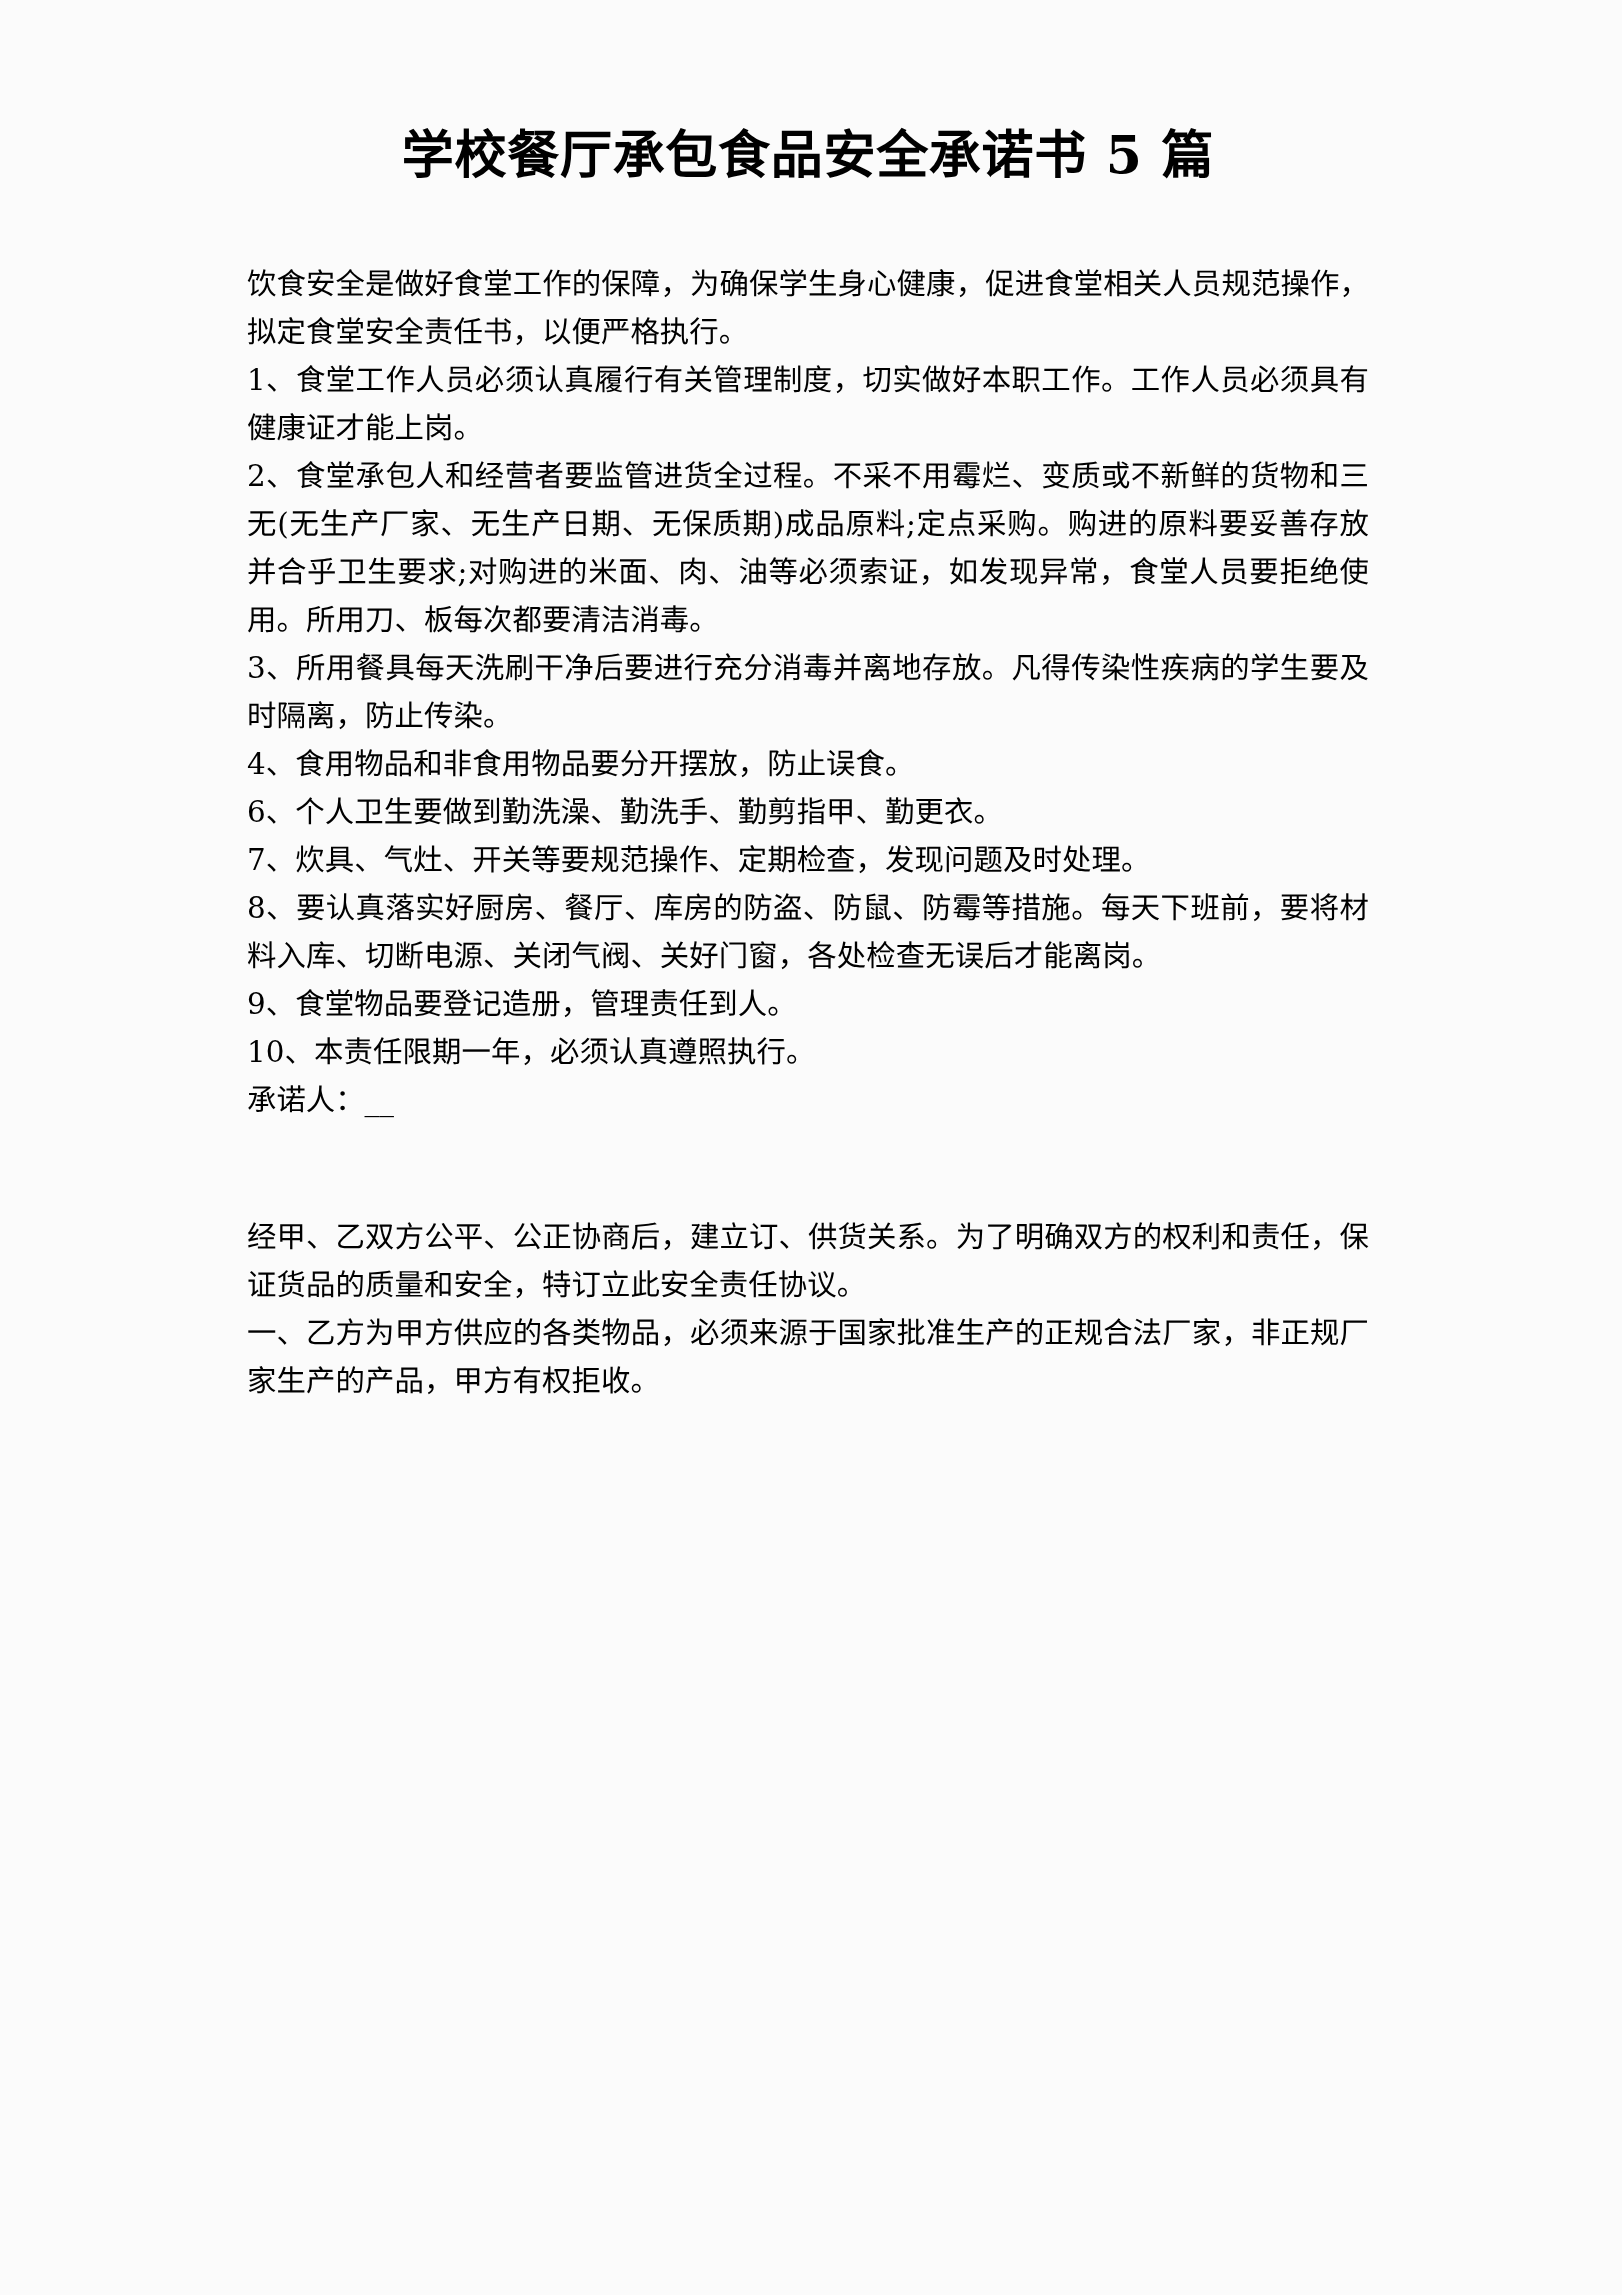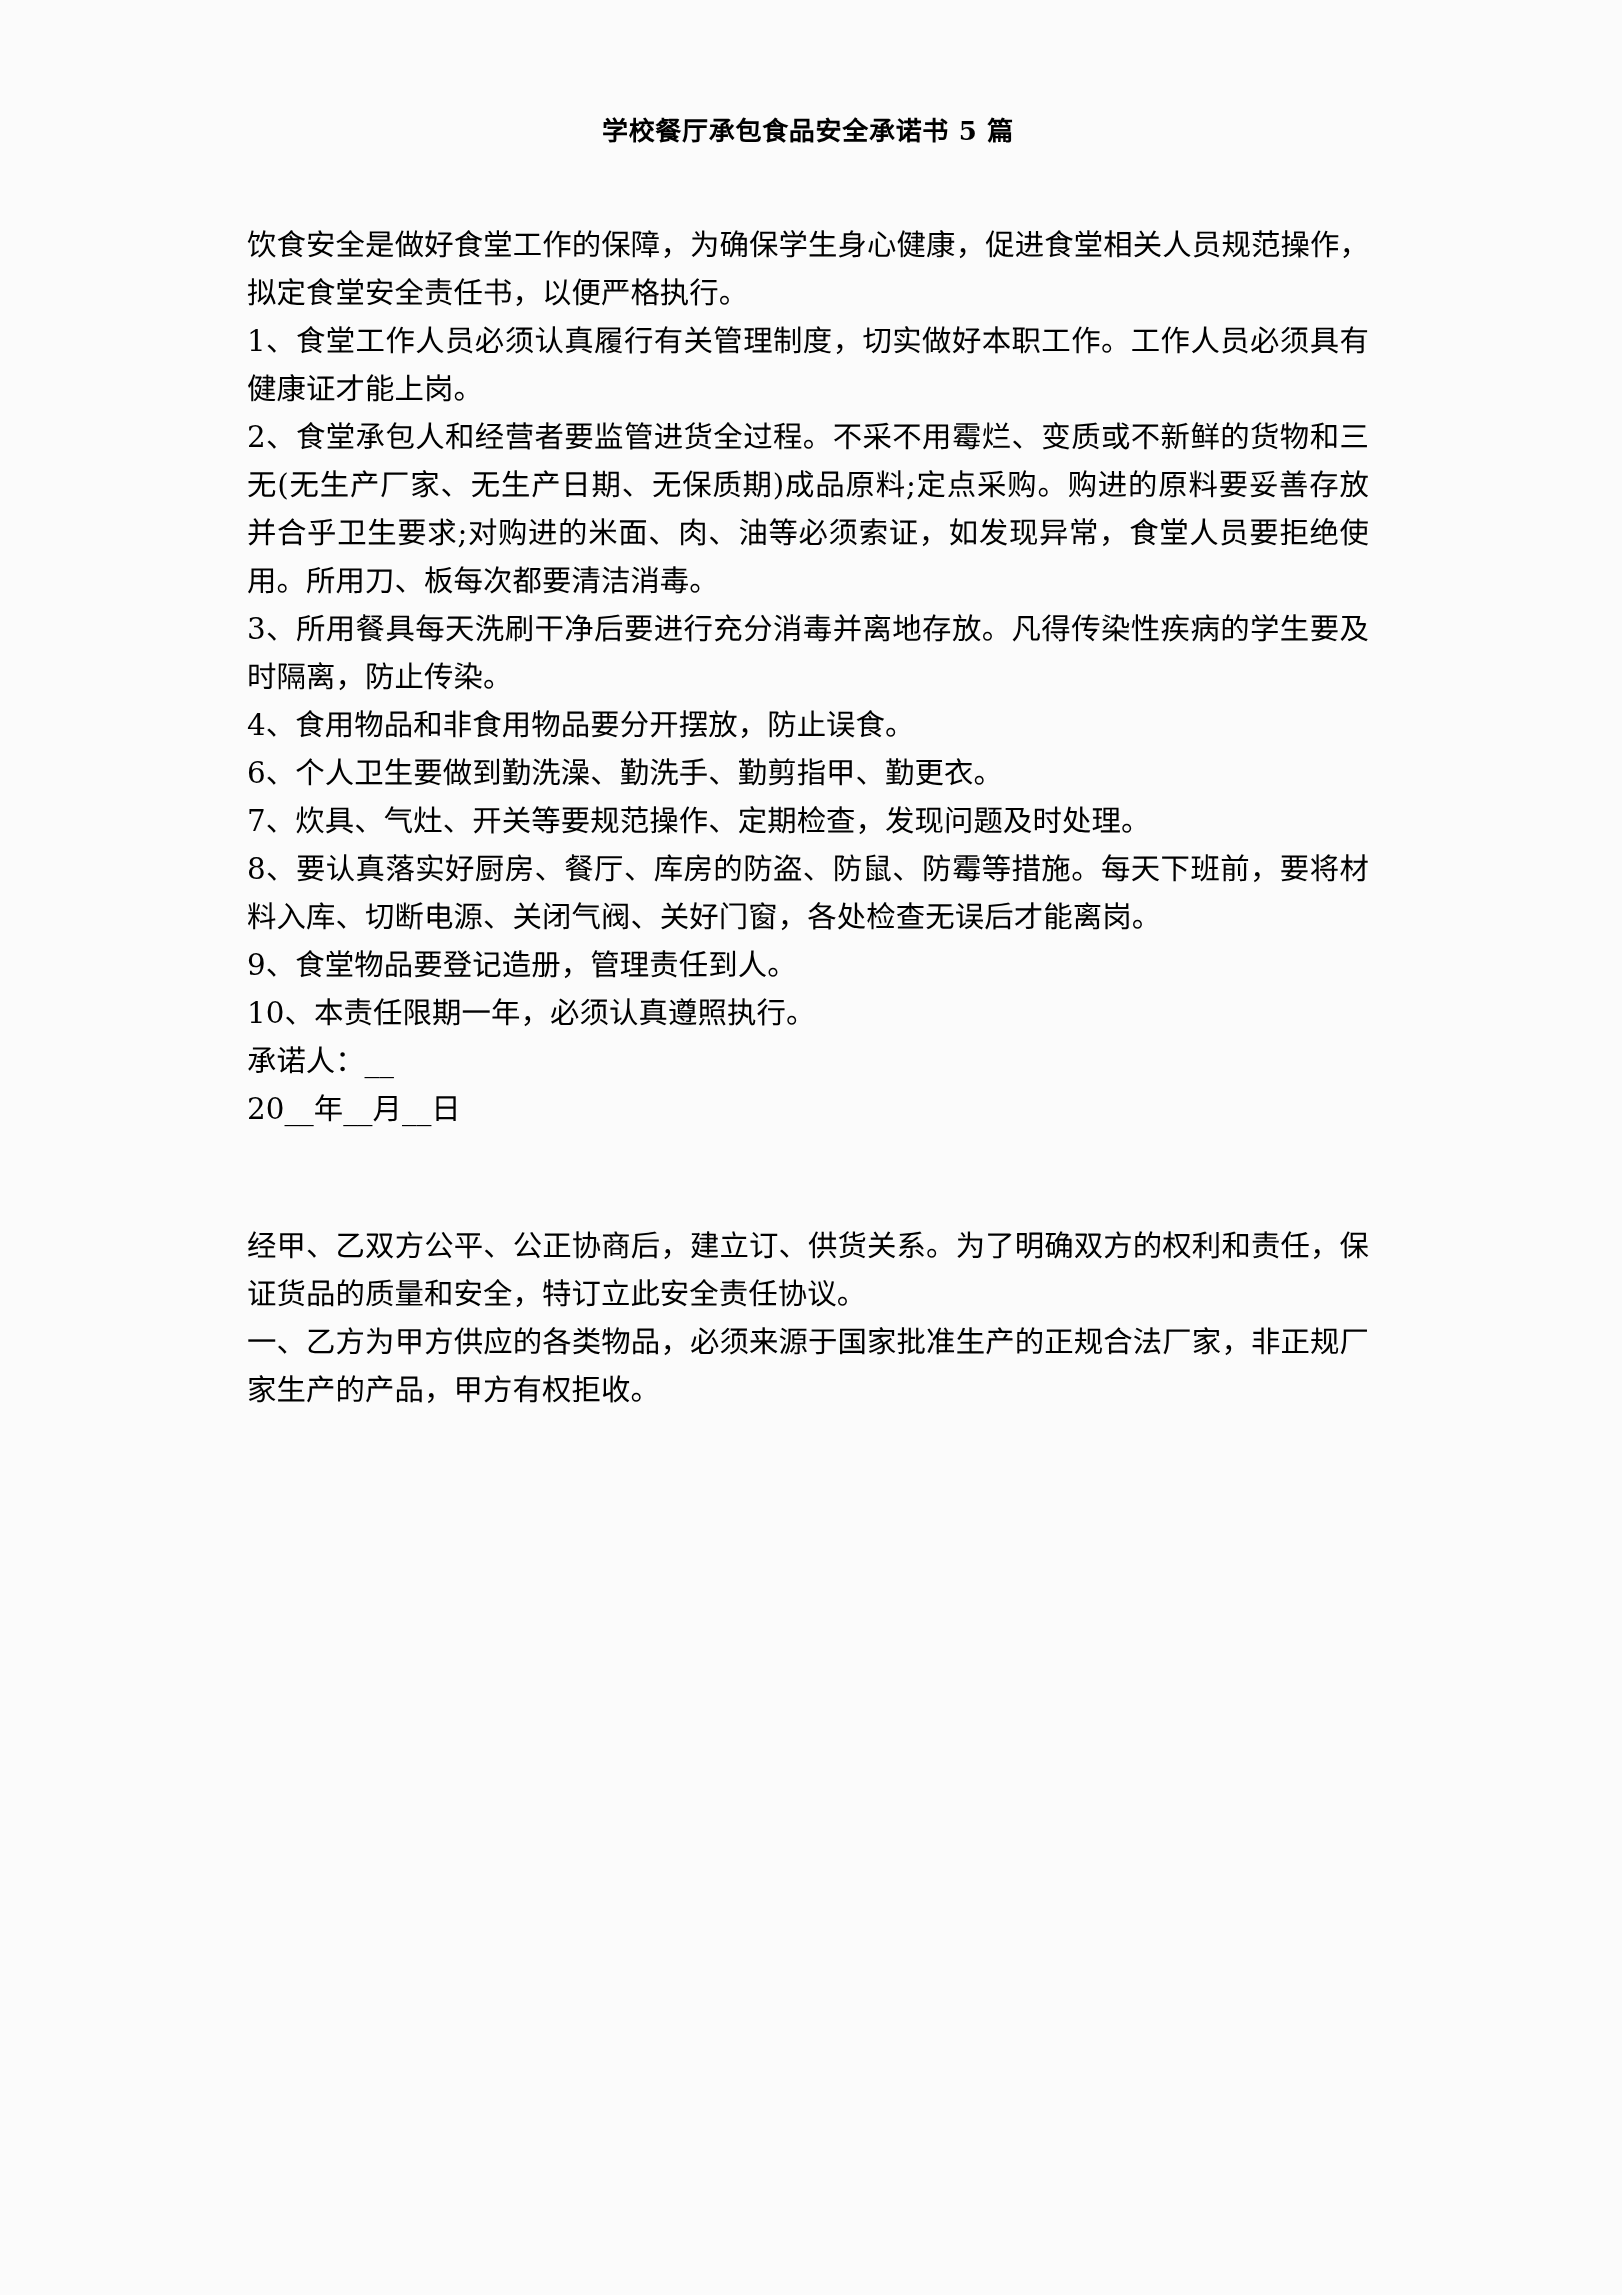--- a/index.html
+++ b/index.html
@@ -21,25 +21,25 @@
   }
   .content {
     position: absolute;
     left: 247px;
     top: 0;
     width: 1122px;
   }
 
   
   .doc-title {
-    font-size: 26px;
+    font-size: 52px;
     font-weight: bold;
     line-height: 1.2;
     text-align: center;
-    margin: 0;
+    margin: 8px;
     padding-top: 116px;
     padding-bottom: 0;
     letter-spacing: 0.7px;
     white-space: nowrap;
   }
 
   
   .body-block {
     margin-top: 74px;
   }
@@ -80,21 +80,20 @@
       <p class="para">2、食堂承包人和经营者要监管进货全过程。不采不用霉烂、变质或不新鲜的货物和三无(无生产厂家、无生产日期、无保质期)成品原料;定点采购。购进的原料要妥善存放并合乎卫生要求;对购进的米面、肉、油等必须索证，如发现异常，食堂人员要拒绝使用。所用刀、板每次都要清洁消毒。</p>
       <p class="para">3、所用餐具每天洗刷干净后要进行充分消毒并离地存放。凡得传染性疾病的学生要及时隔离，防止传染。</p>
       <p class="para">4、食用物品和非食用物品要分开摆放，防止误食。</p>
       <p class="para">6、个人卫生要做到勤洗澡、勤洗手、勤剪指甲、勤更衣。</p>
       <p class="para">7、炊具、气灶、开关等要规范操作、定期检查，发现问题及时处理。</p>
       <p class="para">8、要认真落实好厨房、餐厅、库房的防盗、防鼠、防霉等措施。每天下班前，要将材料入库、切断电源、关闭气阀、关好门窗，各处检查无误后才能离岗。</p>
       <p class="para">9、食堂物品要登记造册，管理责任到人。</p>
       <p class="para">10、本责任限期一年，必须认真遵照执行。</p>
 
       <p class="sig">承诺人：__</p>
-      <p class="sig">20__年__月__日</p>
     </div>
 
     <div class="section-gap"></div>
 
     <div class="body-block" style="margin-top:12px">
       <p class="para">经甲、乙双方公平、公正协商后，建立订、供货关系。为了明确双方的权利和责任，保证货品的质量和安全，特订立此安全责任协议。</p>
       <p class="para">一、乙方为甲方供应的各类物品，必须来源于国家批准生产的正规合法厂家，非正规厂家生产的产品，甲方有权拒收。</p>
     </div>
 
   </div>

